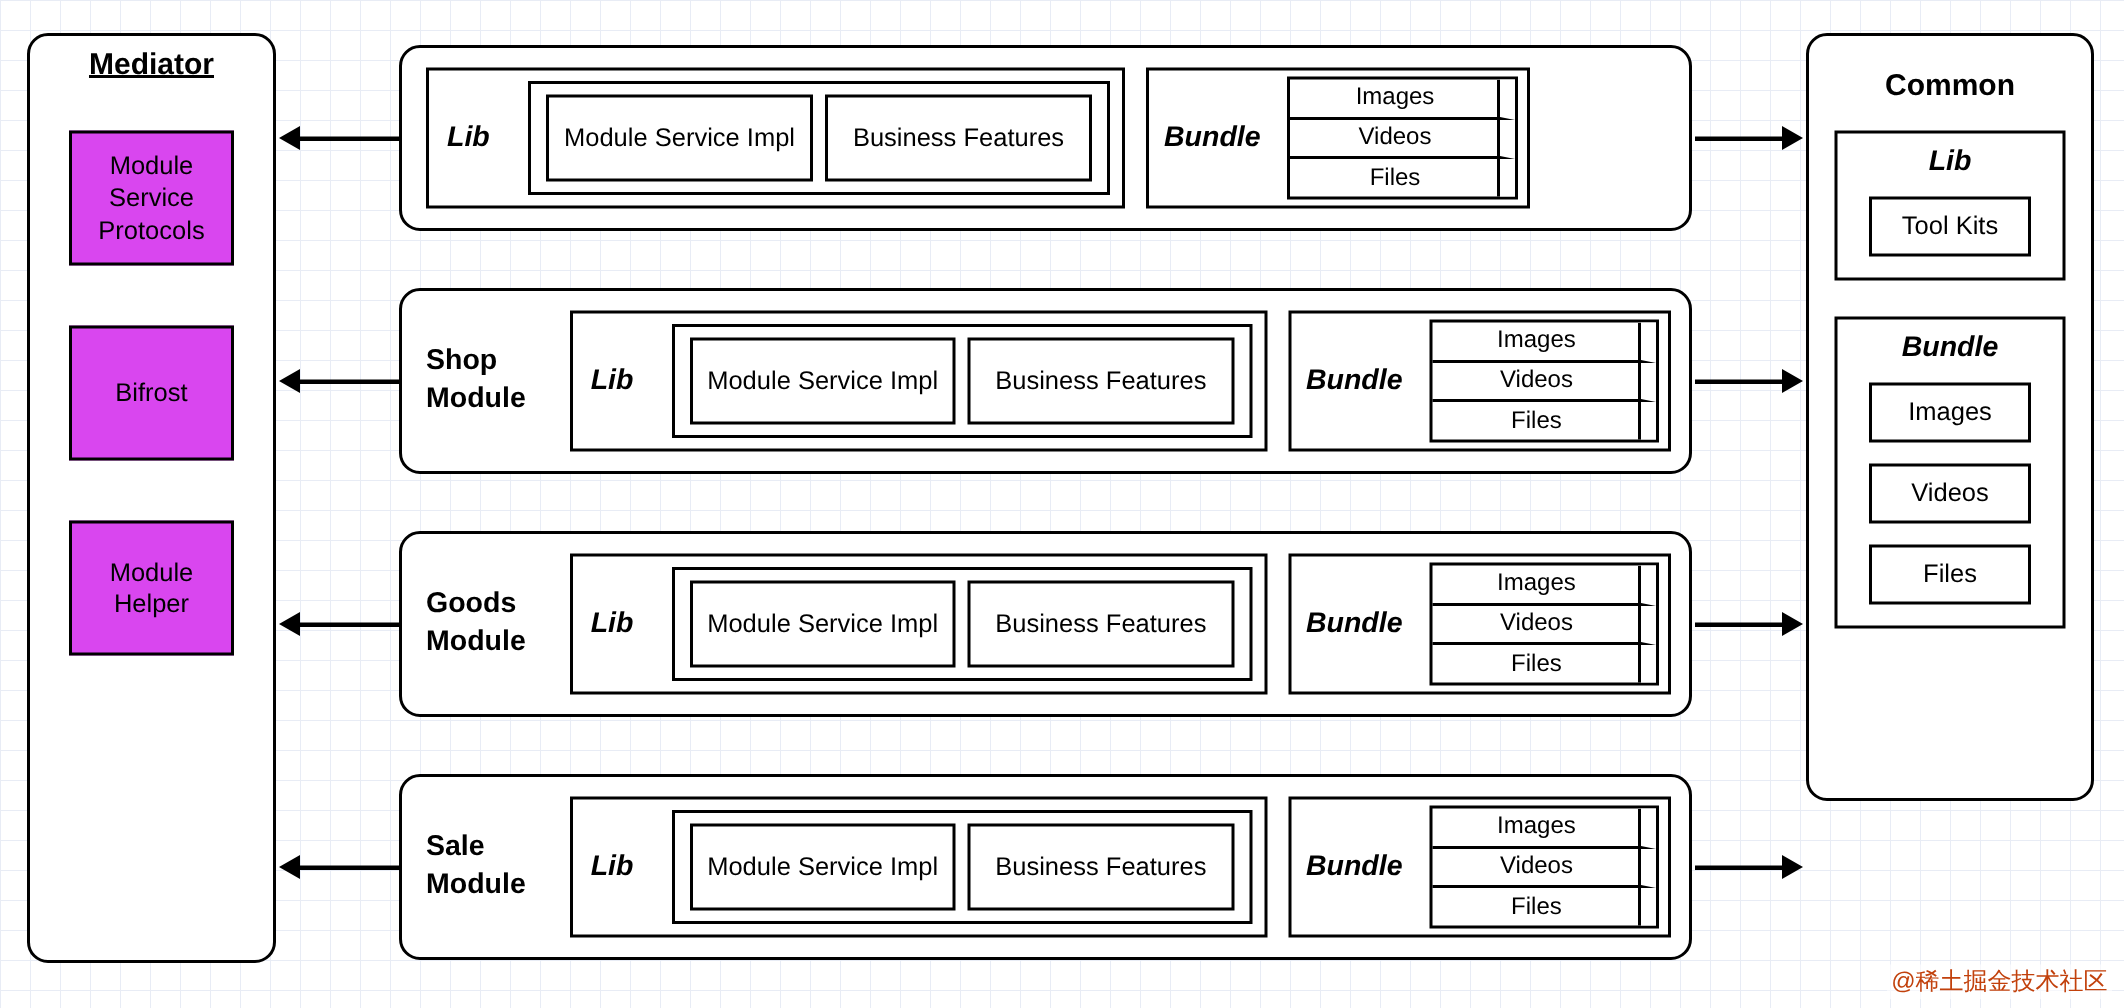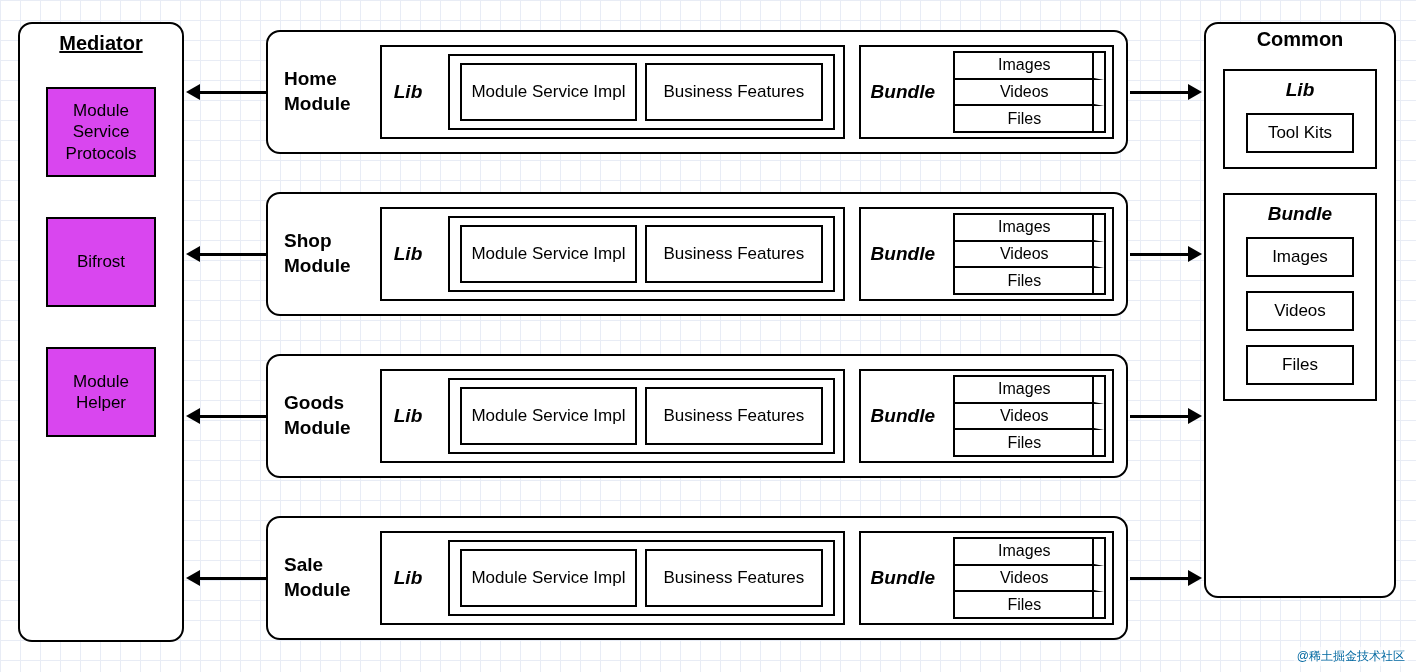--- a/index.html
+++ b/index.html
@@ -37,22 +37,22 @@
   .mediator-item {
     width: 110px; height: 90px;
     margin: 0 auto 40px auto;
     border: 2px solid #000;
     background: #d946ef;
     display: flex; align-items: center; justify-content: center;
     text-align: center; font-size: 17px; line-height: 1.25;
   }
   .common {
     left: 1204px; top: 22px;
-    width: 192px; height: 576px;
-    padding-top: 4px;
+    width: 192px; height: 512px;
+    padding-top: 22px;
   }
   .common .col-title { margin-bottom: 18px; }
   .common-group {
     width: 154px;
     margin: 0 auto 24px auto;
     border: 2px solid #000;
     background: #fff;
     padding: 8px 0 14px 0;
   }
   .common-group .grp-title {
@@ -147,22 +147,22 @@
     border-bottom: 8px solid transparent;
   }
   .arrow.left .head { border-right: 14px solid #000; left: 0; }
   .arrow.left .line { left: 10px; }
   .arrow.right .head { border-left: 14px solid #000; right: 0; }
   .arrow.right .line { right: 10px; }
 
   .watermark {
     position: absolute;
     right: 8px; bottom: 6px;
-    font-size: 12px;
-    color: #0369a1;
+    font-size: 16px;
+    color: #c2410c;
     background: rgba(255,255,255,0.6);
     padding: 1px 3px;
   }
 </style>
 </head>
 <body>
 
 <div class="col mediator">
   <div class="col-title">Mediator</div>
   <div class="mediator-item">Module Service Protocols</div>
@@ -178,21 +178,20 @@
   </div>
   <div class="common-group">
     <div class="grp-title">Bundle</div>
     <div class="grp-item">Images</div>
     <div class="grp-item">Videos</div>
     <div class="grp-item">Files</div>
   </div>
 </div>
 
 <div class="module" style="top:30px">
-  <div class="mod-name">Home Module</div>
   <div class="lib-box">
     <div class="grp-label">Lib</div>
     <div class="inner-wrap">
       <div class="lib-item">Module Service Impl</div>
       <div class="lib-item">Business Features</div>
     </div>
   </div>
   <div class="bundle-box">
     <div class="grp-label">Bundle</div>
     <div class="bundle-list">

